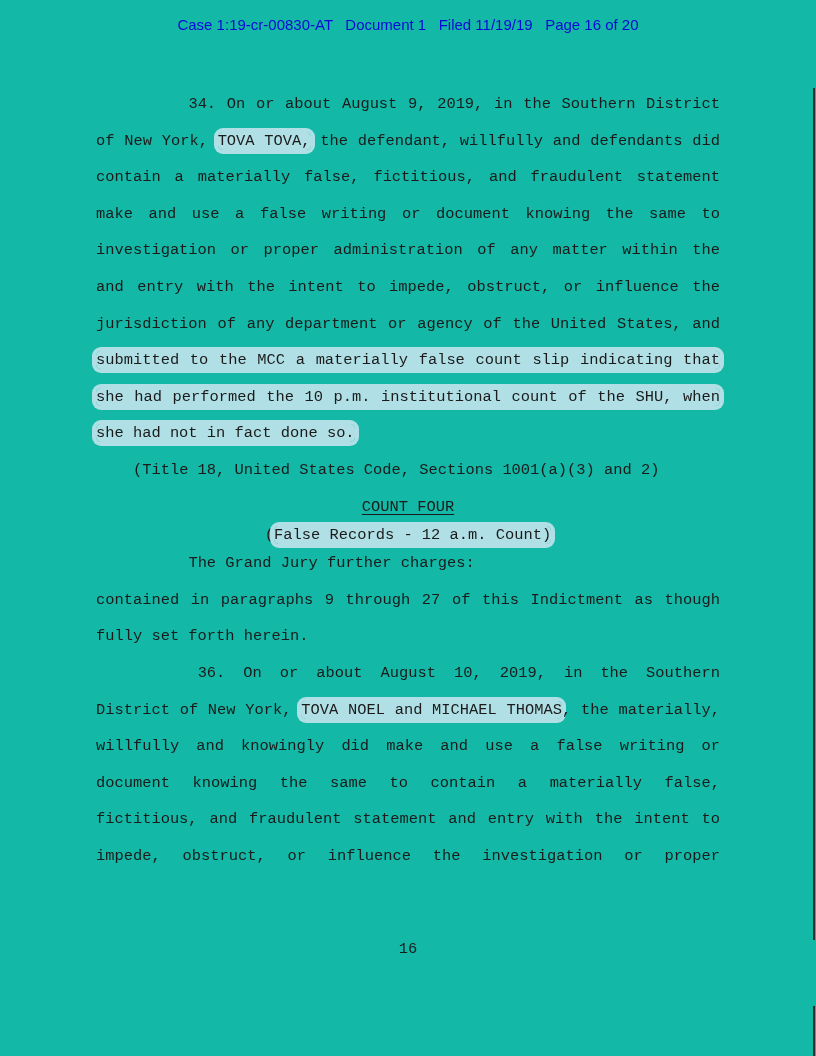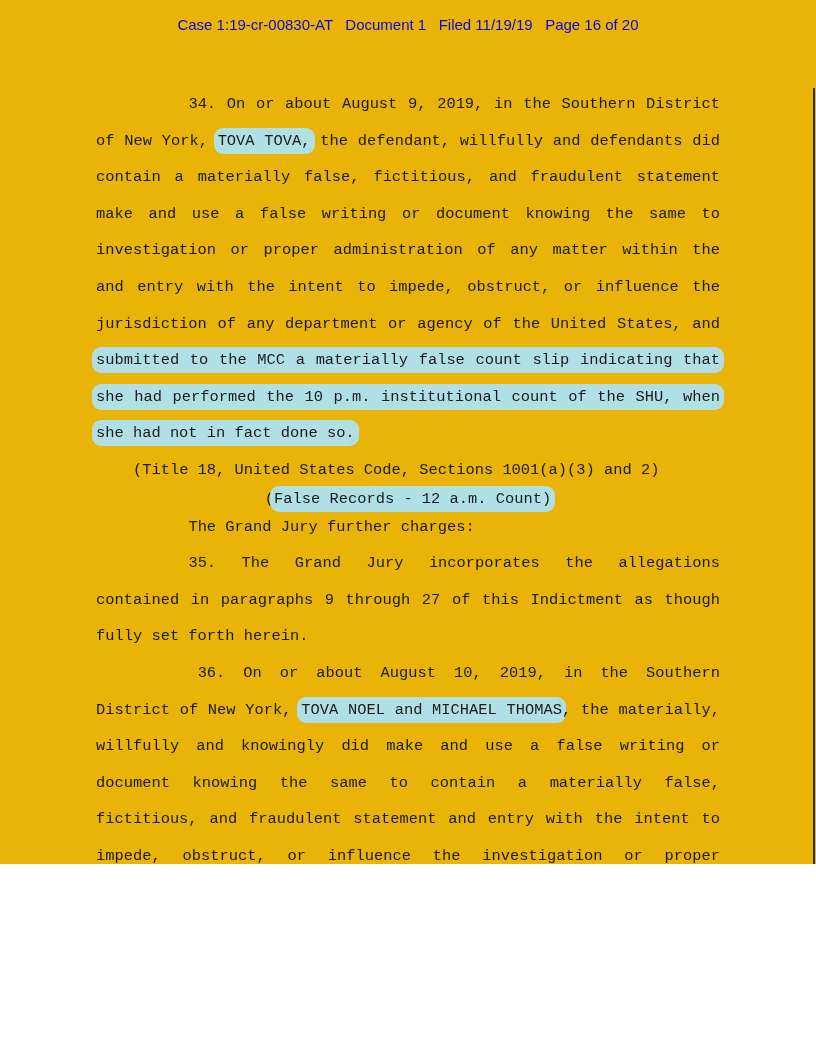--- a/index.html
+++ b/index.html
@@ -3,22 +3,22 @@
 <meta charset="utf-8">
 <style>
   :root{
     --hl:#b0e0e6;
     --stamp:#0a0ad6;
     --ink:#1b1b1b;
   }
   html,body{margin:0;padding:0;background:#ffffff;}
   .page{
     position:relative;
-    width:816px;height:864px;
-    background:#eab308;
+    width:816px;height:1056px;
+    background:#14b8a6;
     overflow:hidden;
     font-family:"Liberation Mono","DejaVu Sans Mono",monospace;
     color:var(--ink);
   }
   .stamp{
     position:absolute;top:16px;left:0;right:0;
     text-align:center;
     font-family:"Liberation Sans",sans-serif;
     font-size:15px;
     color:var(--stamp);
@@ -63,23 +63,23 @@
       <div class="line j"><span>of New York, </span><span class="hl">TOVA TOVA,</span><span> the defendant, willfully and defendants did</span></div>
       <div class="line j"><span>contain a materially false, fictitious, and fraudulent statement</span></div>
       <div class="line j"><span>make and use a false writing or document knowing the same to</span></div>
       <div class="line j"><span>investigation or proper administration of any matter within the</span></div>
       <div class="line j"><span>and entry with the intent to impede, obstruct, or influence the</span></div>
       <div class="line j"><span>jurisdiction of any department or agency of the United States, and</span></div>
       <div class="line j"><span class="hl">submitted to the MCC a materially false count slip indicating that</span></div>
       <div class="line j"><span class="hl">she had performed the 10 p.m. institutional count of the SHU, when</span></div>
       <div class="line"><span class="hl">she had not in fact done so.</span></div>
       <div class="line" style="padding-left: 36.96px;"><span>(Title 18, United States Code, Sections 1001(a)(3) and 2)</span></div>
+      <div class="line center"><span class="u">COUNT FOUR</span></div>
       <div class="line center compact"><span>(</span><span class="hl">False Records - 12 a.m. Count)</span></div>
       <div class="line" style="padding-left: 92.4px;"><span>The Grand Jury further charges:</span></div>
-      <div class="line j" style="padding-left: 92.4px;"><span>35. The Grand Jury incorporates the allegations</span></div>
       <div class="line j"><span>contained in paragraphs 9 through 27 of this Indictment as though</span></div>
       <div class="line"><span>fully set forth herein.</span></div>
       <div class="line j" style="padding-left: 101.64px;"><span>36. On or about August 10, 2019, in the Southern</span></div>
       <div class="line j"><span>District of New York, </span><span class="hl">TOVA NOEL and MICHAEL THOMAS</span><span>, the materially,</span></div>
       <div class="line j"><span>willfully and knowingly did make and use a false writing or</span></div>
       <div class="line j"><span>document knowing the same to contain a materially false,</span></div>
       <div class="line j"><span>fictitious, and fraudulent statement and entry with the intent to</span></div>
       <div class="line j"><span>impede, obstruct, or influence the investigation or proper</span></div>
     </div>
 

